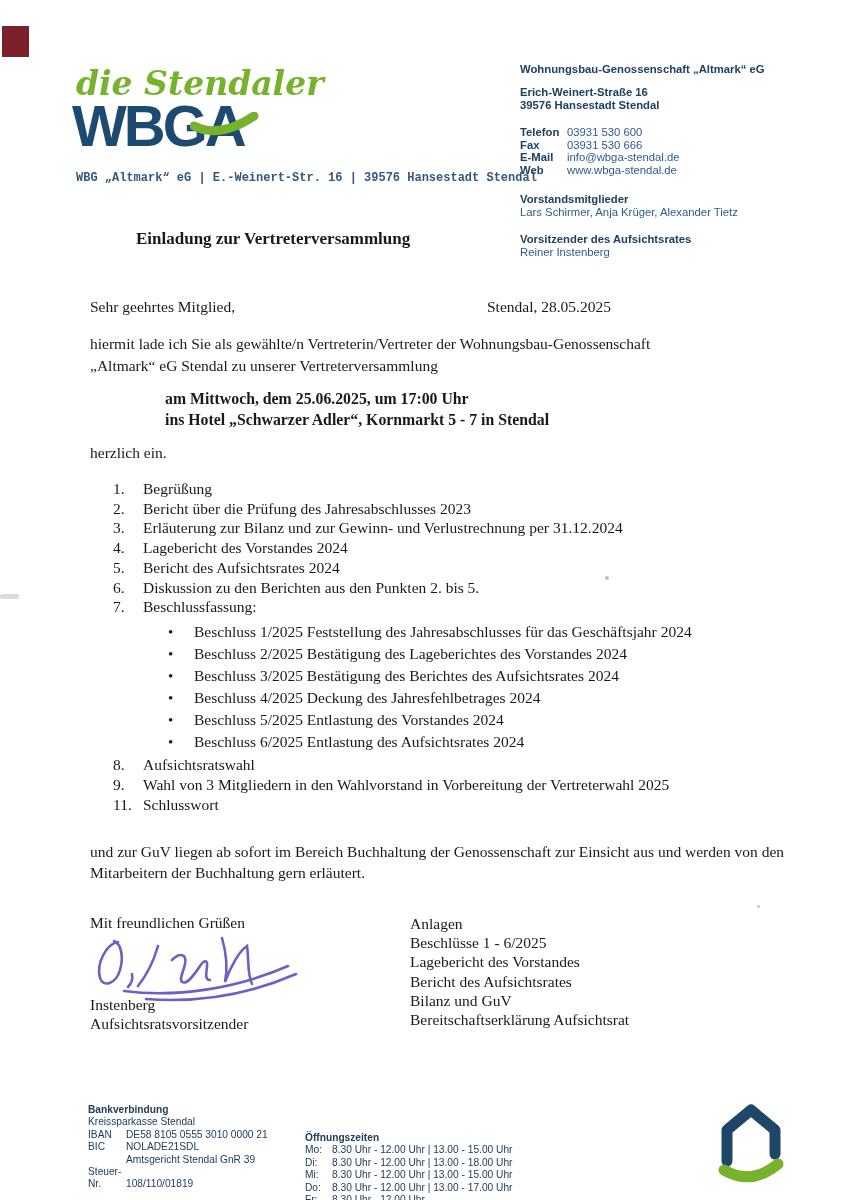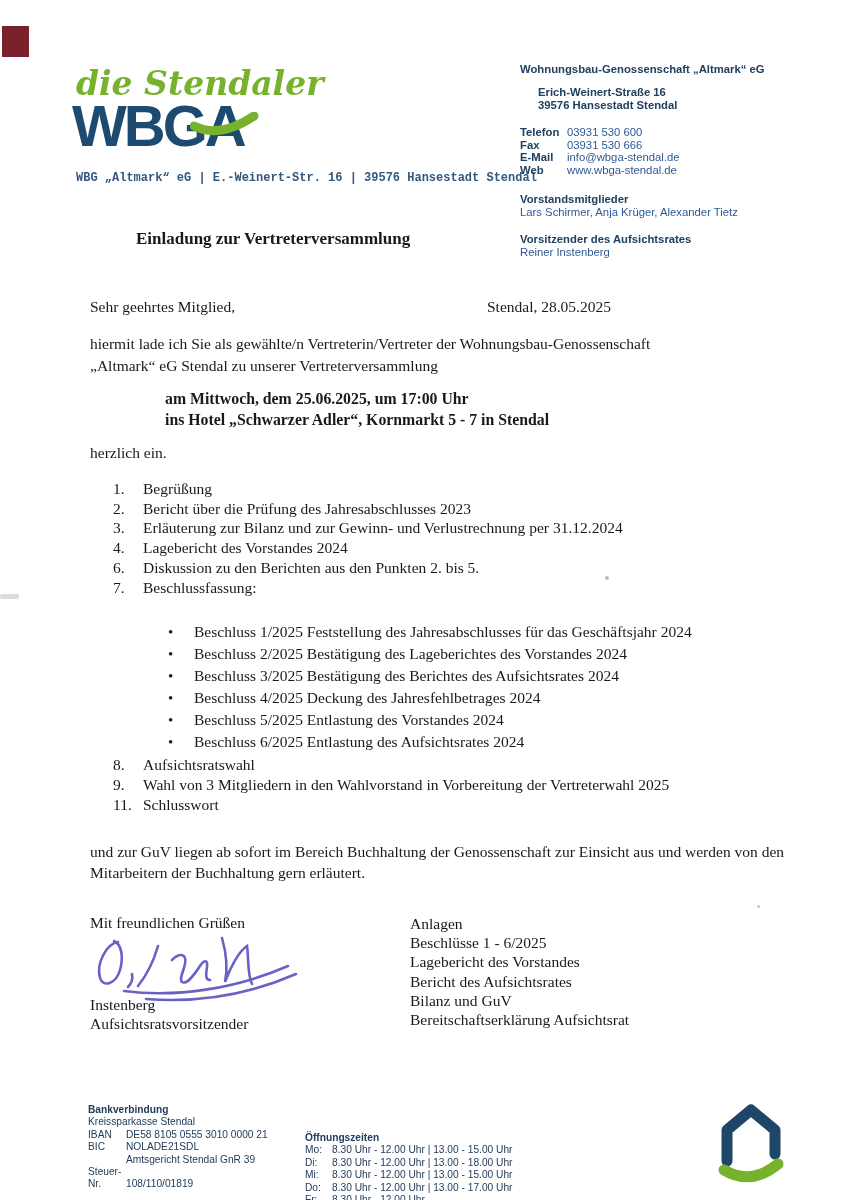--- a/index.html
+++ b/index.html
@@ -25,21 +25,21 @@
   }
   .logo-swoosh{left:190px;top:112px;}
   .sender-line{
     left:76px;top:171px;font-family:Liberation Mono, monospace;font-size:12px;
     color:#33587e;font-weight:bold;
   }
   
   .lh{font-family:"Liberation Sans", sans-serif;font-size:11.3px;line-height:12.6px;color:#20405f;}
   .lh .bold{font-weight:bold;}
   .lh-company{left:520px;top:63px;font-weight:bold;}
-  .lh-addr{left:520px;top:86px;font-weight:bold;margin-left:18px;}
+  .lh-addr{left:520px;top:86px;font-weight:bold;}
   .lh-contact{left:520px;top:126px;}
   .lh-contact .lbl{display:inline-block;width:47px;font-weight:bold;}
   .lh-contact .val{color:#2d5a94;}
   .lh-board{left:520px;top:193px;}
   .lh-chair{left:520px;top:233px;}
   .lh .sub{color:#2d5a94;font-weight:normal;}
   
   .subject{left:90px;top:229px;font-size:17px;font-weight:bold;margin-left:46px;}
   .salutation{left:90px;top:298px;font-size:15.5px;}
   .dateline{left:487px;top:298px;font-size:15.5px;}
@@ -119,20 +119,21 @@
     <div>ins Hotel „Schwarzer Adler“, Kornmarkt 5 - 7 in Stendal</div>
   </div>
 
   <div class="abs hearty">herzlich ein.</div>
 
   <div class="abs agenda">
     <div><span class="num">1.</span><span>Begrüßung</span></div>
     <div><span class="num">2.</span><span>Bericht über die Prüfung des Jahresabschlusses 2023</span></div>
     <div><span class="num">3.</span><span>Erläuterung zur Bilanz und zur Gewinn- und Verlustrechnung per 31.12.2024</span></div>
     <div><span class="num">4.</span><span>Lagebericht des Vorstandes 2024</span></div>
+    <div><span class="num">5.</span><span>Bericht des Aufsichtsrates 2024</span></div>
     <div><span class="num">6.</span><span>Diskussion zu den Berichten aus den Punkten 2. bis 5.</span></div>
     <div><span class="num">7.</span><span>Beschlussfassung:</span></div>
   </div>
 
   <div class="abs bullets">
     <div class="row">Beschluss 1/2025 Feststellung des Jahresabschlusses für das Geschäftsjahr 2024</div>
     <div class="row">Beschluss 2/2025 Bestätigung des Lageberichtes des Vorstandes 2024</div>
     <div class="row">Beschluss 3/2025 Bestätigung des Berichtes des Aufsichtsrates 2024</div>
     <div class="row">Beschluss 4/2025 Deckung des Jahresfehlbetrages 2024</div>
     <div class="row">Beschluss 5/2025 Entlastung des Vorstandes 2024</div>

